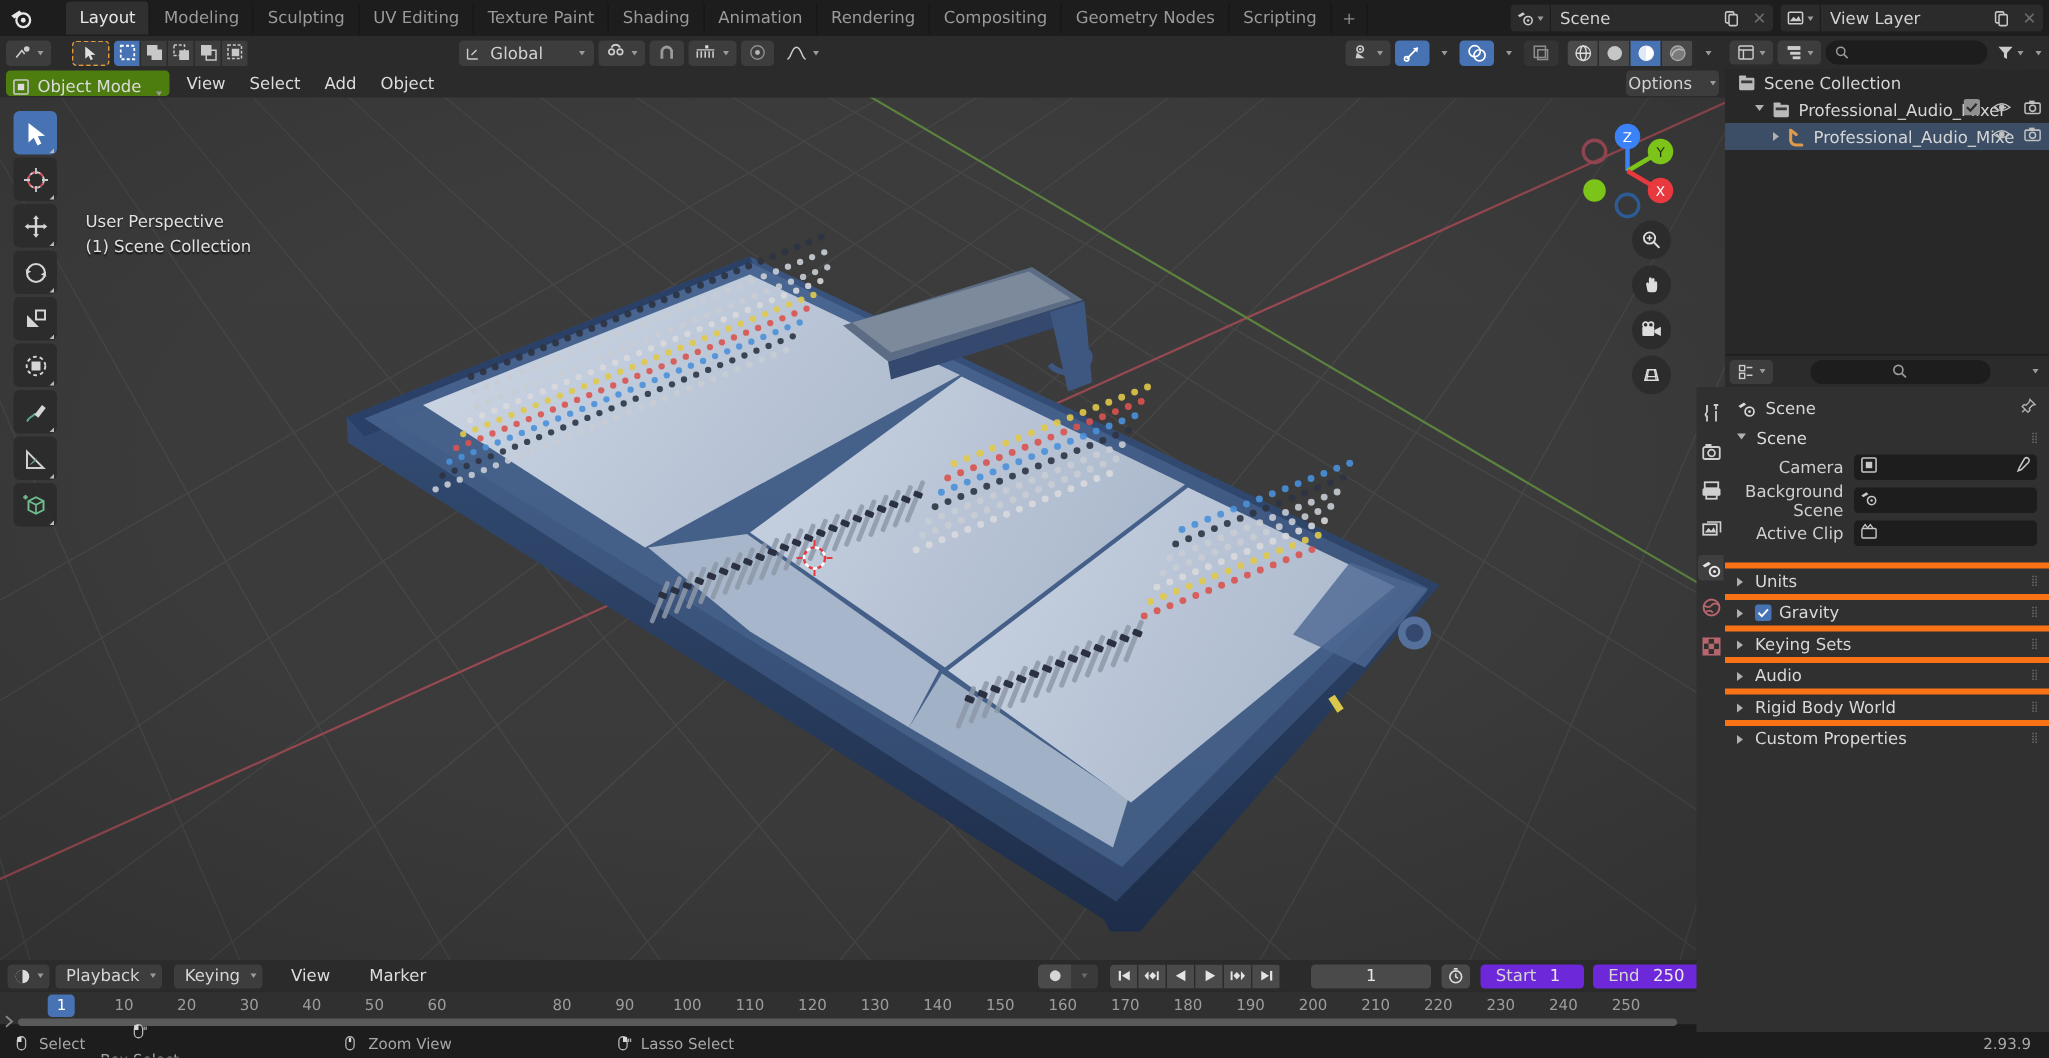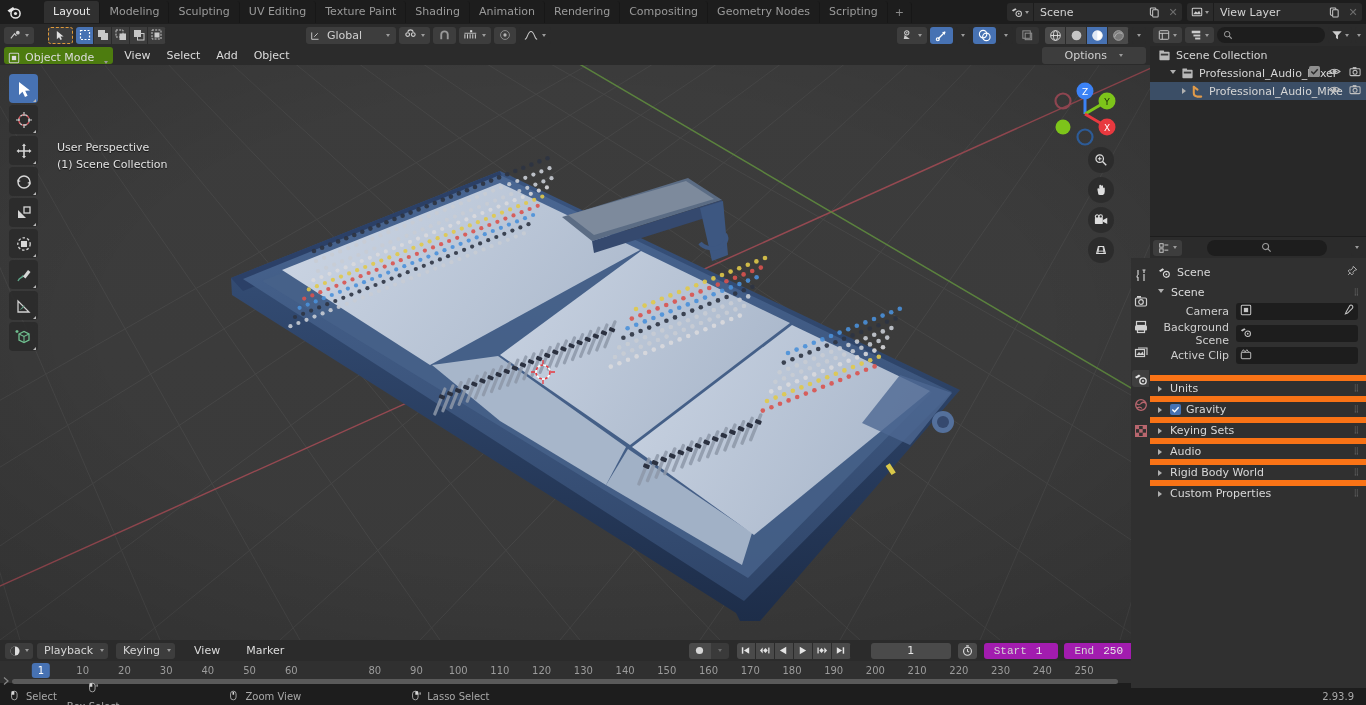--- a/index.html
+++ b/index.html
@@ -105,21 +105,21 @@
     position:absolute; left:0; top:640px; width:1150px; height:21px;
     background:#2b2b2b; display:flex; align-items:center; padding:0 5px; gap:4px;
   }
   .tl-dd { background:#3d3d3d; height:16px; border-radius:3px; display:flex; align-items:center; gap:4px; padding:0 4px; font-size:11px; color:#d6d6d6; }
   .tl-playgrp { display:flex; height:16px; border-radius:3px; overflow:hidden; margin-left:4px; }
   .tl-playgrp > div { background:#4a4a4a; width:19px; display:flex; align-items:center; justify-content:center; border-right:1px solid #2b2b2b; }
   .tl-frame {
     background:#4a4a4a; height:16px; width:80px; border-radius:3px;
     display:flex; align-items:center; justify-content:center; font-size:11px; color:#e6e6e6;
   }
-  .tl-se { background:#a21caf; height:16px; border-radius:3px; display:flex; align-items:center; font-size:11px;font-family:Liberation Mono, monospace; }
+  .tl-se { background:#6d28d9; height:16px; border-radius:3px; display:flex; align-items:center; font-size:11px; }
   .tl-se span.l { padding:0 9px 0 10px; color:#d4d4d4; }
   .tl-se span.v { padding:0 16px 0 0; color:#e8e8e8; }
 
   .tl-ruler {
     position:absolute; left:0; top:661px; width:1150px; height:22px;
     background:#303030; overflow:hidden;
   }
   .tick { position:absolute; top:4px; font-size:10px; color:#9c9c9c; transform:translateX(-50%); }
   .playhead {
     position:absolute; top:2px; height:15px; border-radius:3px; background:#4772b3;
@@ -162,21 +162,21 @@
   }
   .breadcrumb { display:flex; align-items:center; height:20px; padding:0 8px; gap:6px; font-size:11px; color:#d8d8d8; }
   .panel-head { display:flex; align-items:center; height:20px; padding:0 8px; gap:7px; font-size:11px; color:#dcdcdc; position:relative; }
   .grip { position:absolute; right:6px; color:#6b6b6b; letter-spacing:1px; font-size:7px; line-height:7px; }
   .prop-row { display:flex; align-items:center; height:19px; padding:0 8px 0 0; margin-bottom:3px; }
   .prop-label { width:86px; text-align:right; padding-right:7px; font-size:11px; color:#cfcfcf; }
   .prop-field {
     flex:1; height:17px; background:#1d1d1d; border-radius:3px;
     display:flex; align-items:center; padding:0 4px; gap:4px; position:relative;
   }
-  .closed-panel { display:flex; align-items:center; height:21px; padding:0 8px; gap:8px; position:relative; font-size:11px; color:#d8d8d8; border-top:6px solid #f97316; }
+  .closed-panel { display:flex; align-items:center; height:21px; padding:0 8px; gap:8px; position:relative; font-size:11px; color:#d8d8d8; border-top:4px solid #f97316; }
   .cbx { width:11px; height:11px; background:#4772b3; border-radius:2px; display:flex; align-items:center; justify-content:center; }
 
   
   .status {
     position:absolute; left:0; top:688px; width:1366px; height:17px; background:#1d1d1d;
     display:flex; align-items:center; font-size:10px; color:#a8a8a8; gap:4px; padding-left:10px;
   }
   .status .grp { display:flex; align-items:center; gap:5px; }
   .version { position:absolute; right:12px; color:#a8a8a8; font-size:10px; }
 
@@ -419,21 +419,21 @@
       <span style="flex:1"></span>
         <span class="chev-sm"></span>
     </div>
     <div id="vpmenus" style="display:flex;align-items:center;gap:2px;">
         <div class="textmenu">View</div>
         <div class="textmenu">Select</div>
         <div class="textmenu">Add</div>
         <div class="textmenu">Object</div>
       </div>
     <div style="flex:1"></div>
-    <div class="hbtn raised" style="padding:0 23px;text-align:right;">
+    <div class="hbtn raised" style="padding:0 2px;text-align:right;">
       <span>Options</span>
       <span style="width:6px"></span>
         <span class="chev-sm"></span>
     </div>
   </div>
 
   <div class="viewport">
     <svg class="grid-canvas" width="1150" height="575" viewBox="0 0 1150 575">
       <defs>
         <linearGradient id="bgg" x1="0" y1="0" x2="0" y2="1">

